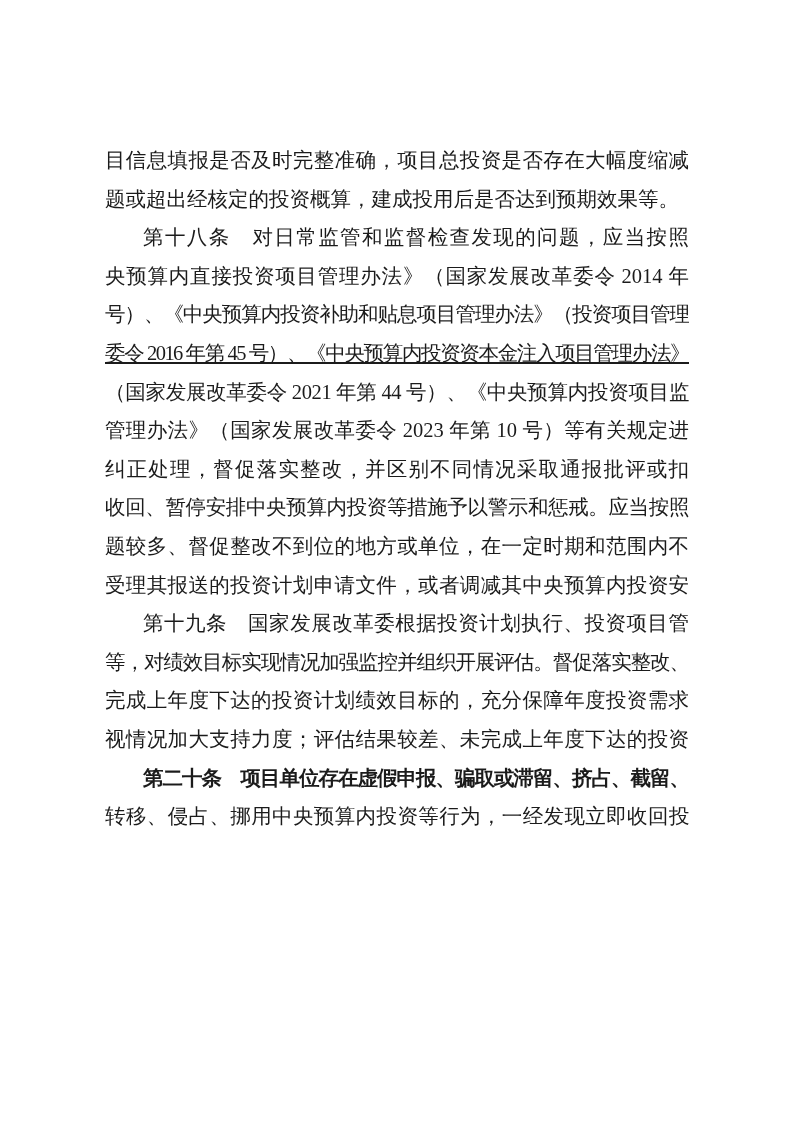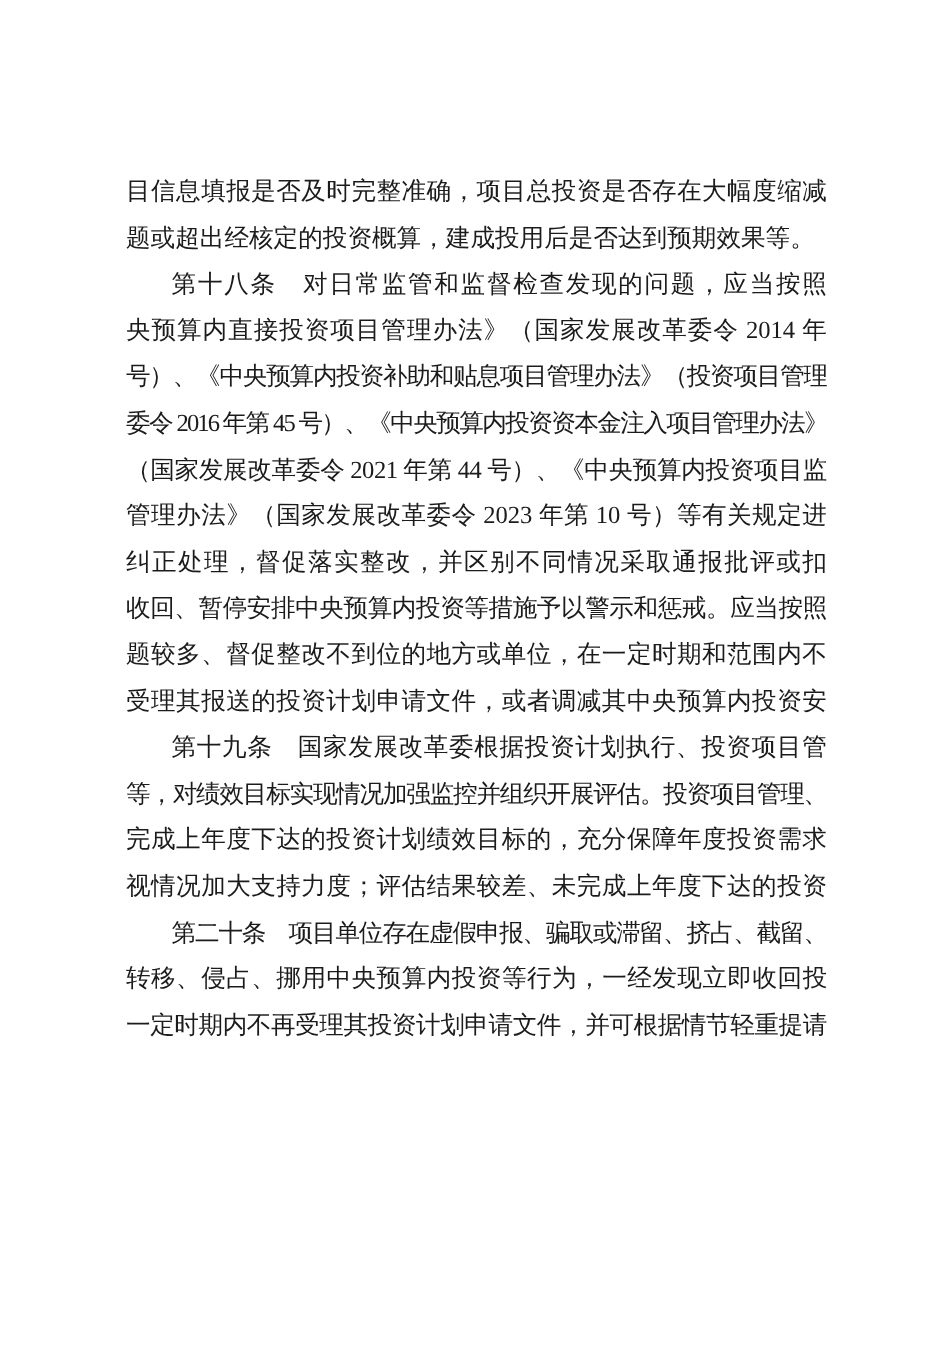--- a/index.html
+++ b/index.html
@@ -34,23 +34,23 @@
     overflow: hidden;
     height: 38.6px;
   }
   .para-end {
     text-align-last: left;
   }
   .indent {
     text-indent: 38px;
   }
   
-  .squeeze    { letter-spacing: -1.6px; }
+  .squeeze    { letter-spacing: -1.6px; text-decoration: underline; }
   .squeeze-md { letter-spacing: -1.1px; }
-  .squeeze-sm { letter-spacing: -1.0px; }
+  .squeeze-sm { letter-spacing: -1.0px; font-weight: bold; }
   .squeeze-xs { letter-spacing: -0.4px; }
 </style>
 </head>
 <body>
 
 <div class="page">
   <div class="text-body">
 
     <div class="para">
       <div class="line">目信息填报是否及时完整准确，项目总投资是否存在大幅度缩减问</div>
@@ -65,25 +65,24 @@
       <div class="line squeeze-xs">（国家发展改革委令 2021 年第 44 号）、《中央预算内投资项目监督</div>
       <div class="line">管理办法》（国家发展改革委令 2023 年第 10 号）等有关规定进行</div>
       <div class="line">纠正处理，督促落实整改，并区别不同情况采取通报批评或扣减、</div>
       <div class="line squeeze-xs">收回、暂停安排中央预算内投资等措施予以警示和惩戒。应当按照</div>
       <div class="line">题较多、督促整改不到位的地方或单位，在一定时期和范围内不再</div>
       <div class="line">受理其报送的投资计划申请文件，或者调减其中央预算内投资安排</div>
     </div>
 
     <div class="para">
       <div class="line indent">第十九条　国家发展改革委根据投资计划执行、投资项目管理</div>
-      <div class="line squeeze-md">等，对绩效目标实现情况加强监控并组织开展评估。投资项目管理、</div>
+      <div class="line squeeze-md">等，对绩效目标实现情况加强监控并组织开展评估。督促落实整改、</div>
       <div class="line">完成上年度下达的投资计划绩效目标的，充分保障年度投资需求并</div>
       <div class="line">视情况加大支持力度；评估结果较差、未完成上年度下达的投资计</div>
     </div>
 
     <div class="para">
       <div class="line indent squeeze-sm">第二十条　项目单位存在虚假申报、骗取或滞留、挤占、截留、</div>
       <div class="line squeeze-xs">转移、侵占、挪用中央预算内投资等行为，一经发现立即收回投资，</div>
-      <div class="line squeeze-xs">一定时期内不再受理其投资计划申请文件，并可根据情节轻重提请</div>
     </div>
 
   </div>
 </div>
 
 </body></html>

